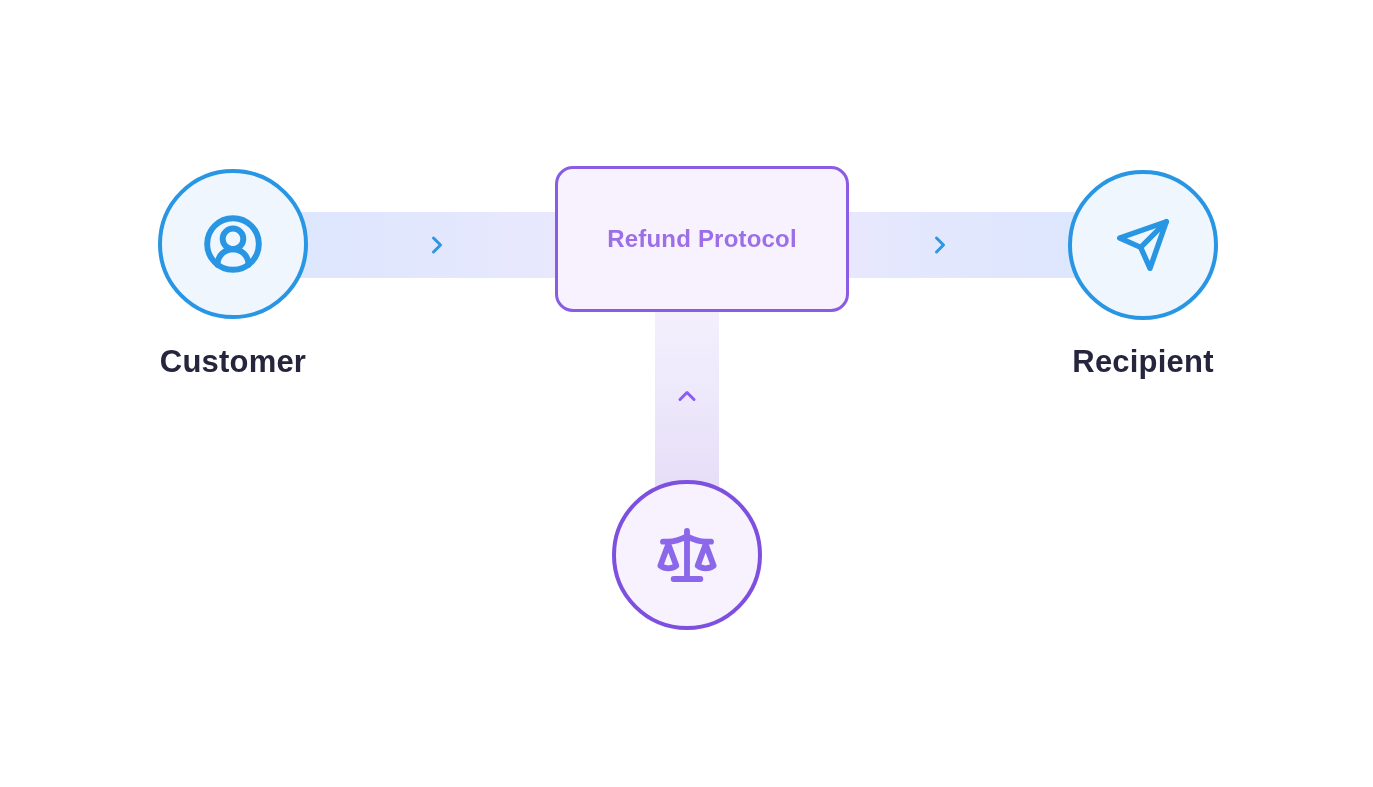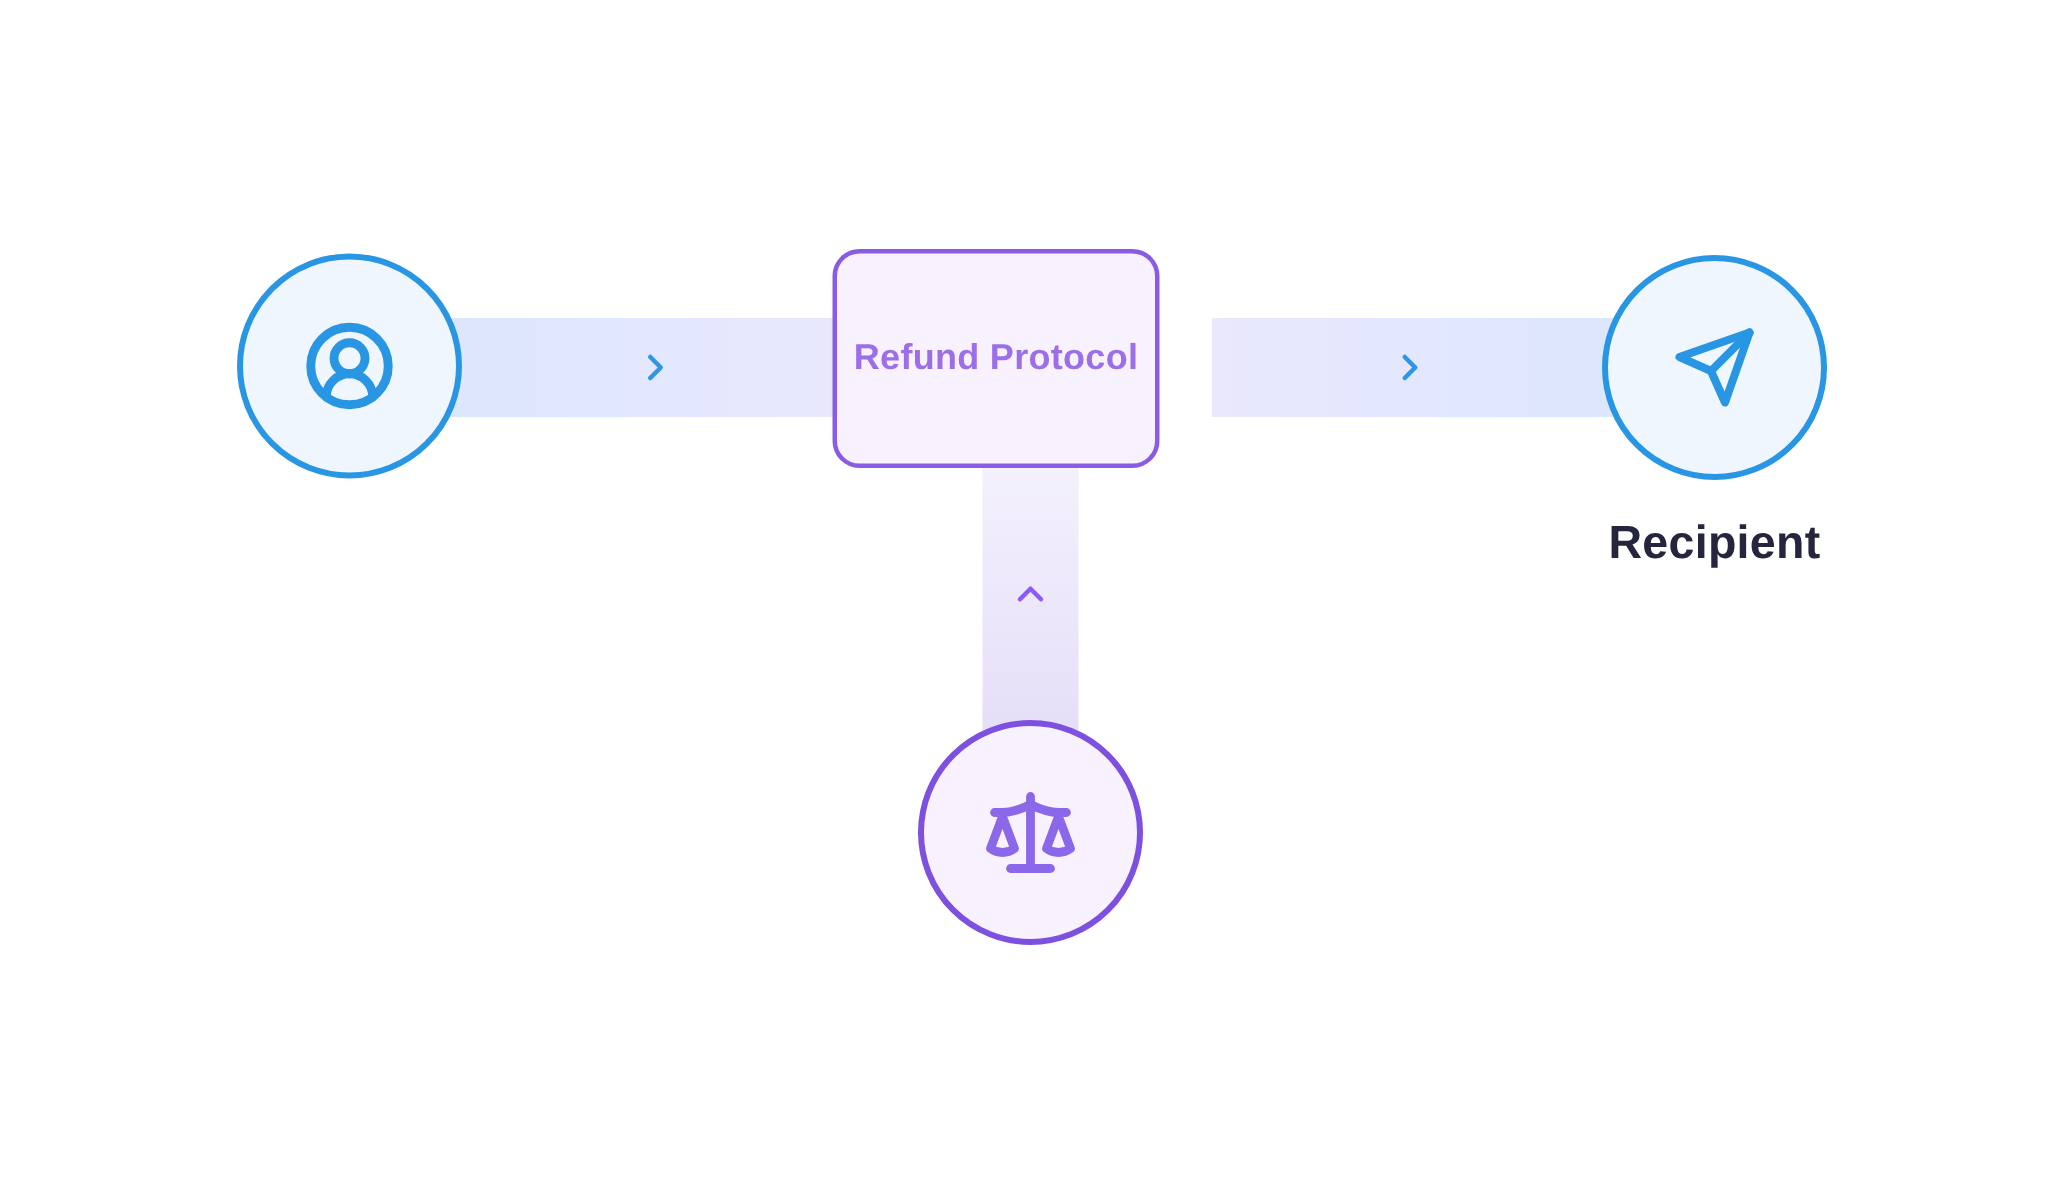--- a/index.html
+++ b/index.html
@@ -50,21 +50,21 @@
   .node-circle.purple { border: 4px solid var(--purple-deep); background: var(--purple-fill); color: var(--icon-purple); }
   .node-circle.customer  { left: 158px;  top: 169px; }
   .node-circle.recipient { left: 1068px; top: 170px; }
   .node-circle.arbiter   { left: 612px;  top: 480px; }
   .node-circle svg { display: block; }
 
   
   .escrow-box {
     position: absolute; z-index: 3;
     left: 555px; top: 166px;
-    width: 218px; height: 146px;
+    width: 294px; height: 146px;
     box-sizing: border-box;
     border: 3px solid var(--purple);
     border-radius: 18px;
     background: var(--purple-fill);
     display: flex; flex-direction: column;
     align-items: center; justify-content: center;
     color: var(--purple-text);
     font-size: 24px; font-weight: 700; line-height: 30px;
     letter-spacing: 0.2px;
     text-align: center;
@@ -110,20 +110,21 @@
 
   <div class="node-circle blue customer">
     <span>
       <svg viewBox="0 0 24 24" width="62" height="62" fill="none" stroke="currentColor" stroke-width="2.3" stroke-linecap="round" stroke-linejoin="round">
         <path d="M18 20a6 6 0 0 0-12 0"></path>
         <circle cx="12" cy="10" r="4"></circle>
         <circle cx="12" cy="12" r="10"></circle>
       </svg>
     </span>
   </div>
+  <div class="node-label customer">Customer</div>
 
   <div class="escrow-box">
     <span>Refund Protocol</span>
   </div>
 
   <div class="node-circle blue recipient">
     <span>
       <svg viewBox="0 0 24 24" width="56" height="56" fill="none" stroke="currentColor" stroke-width="2.3" stroke-linecap="round" stroke-linejoin="round">
         <path d="m22 2-7 20-4-9-9-4Z"></path>
         <path d="M22 2 11 13"></path>

